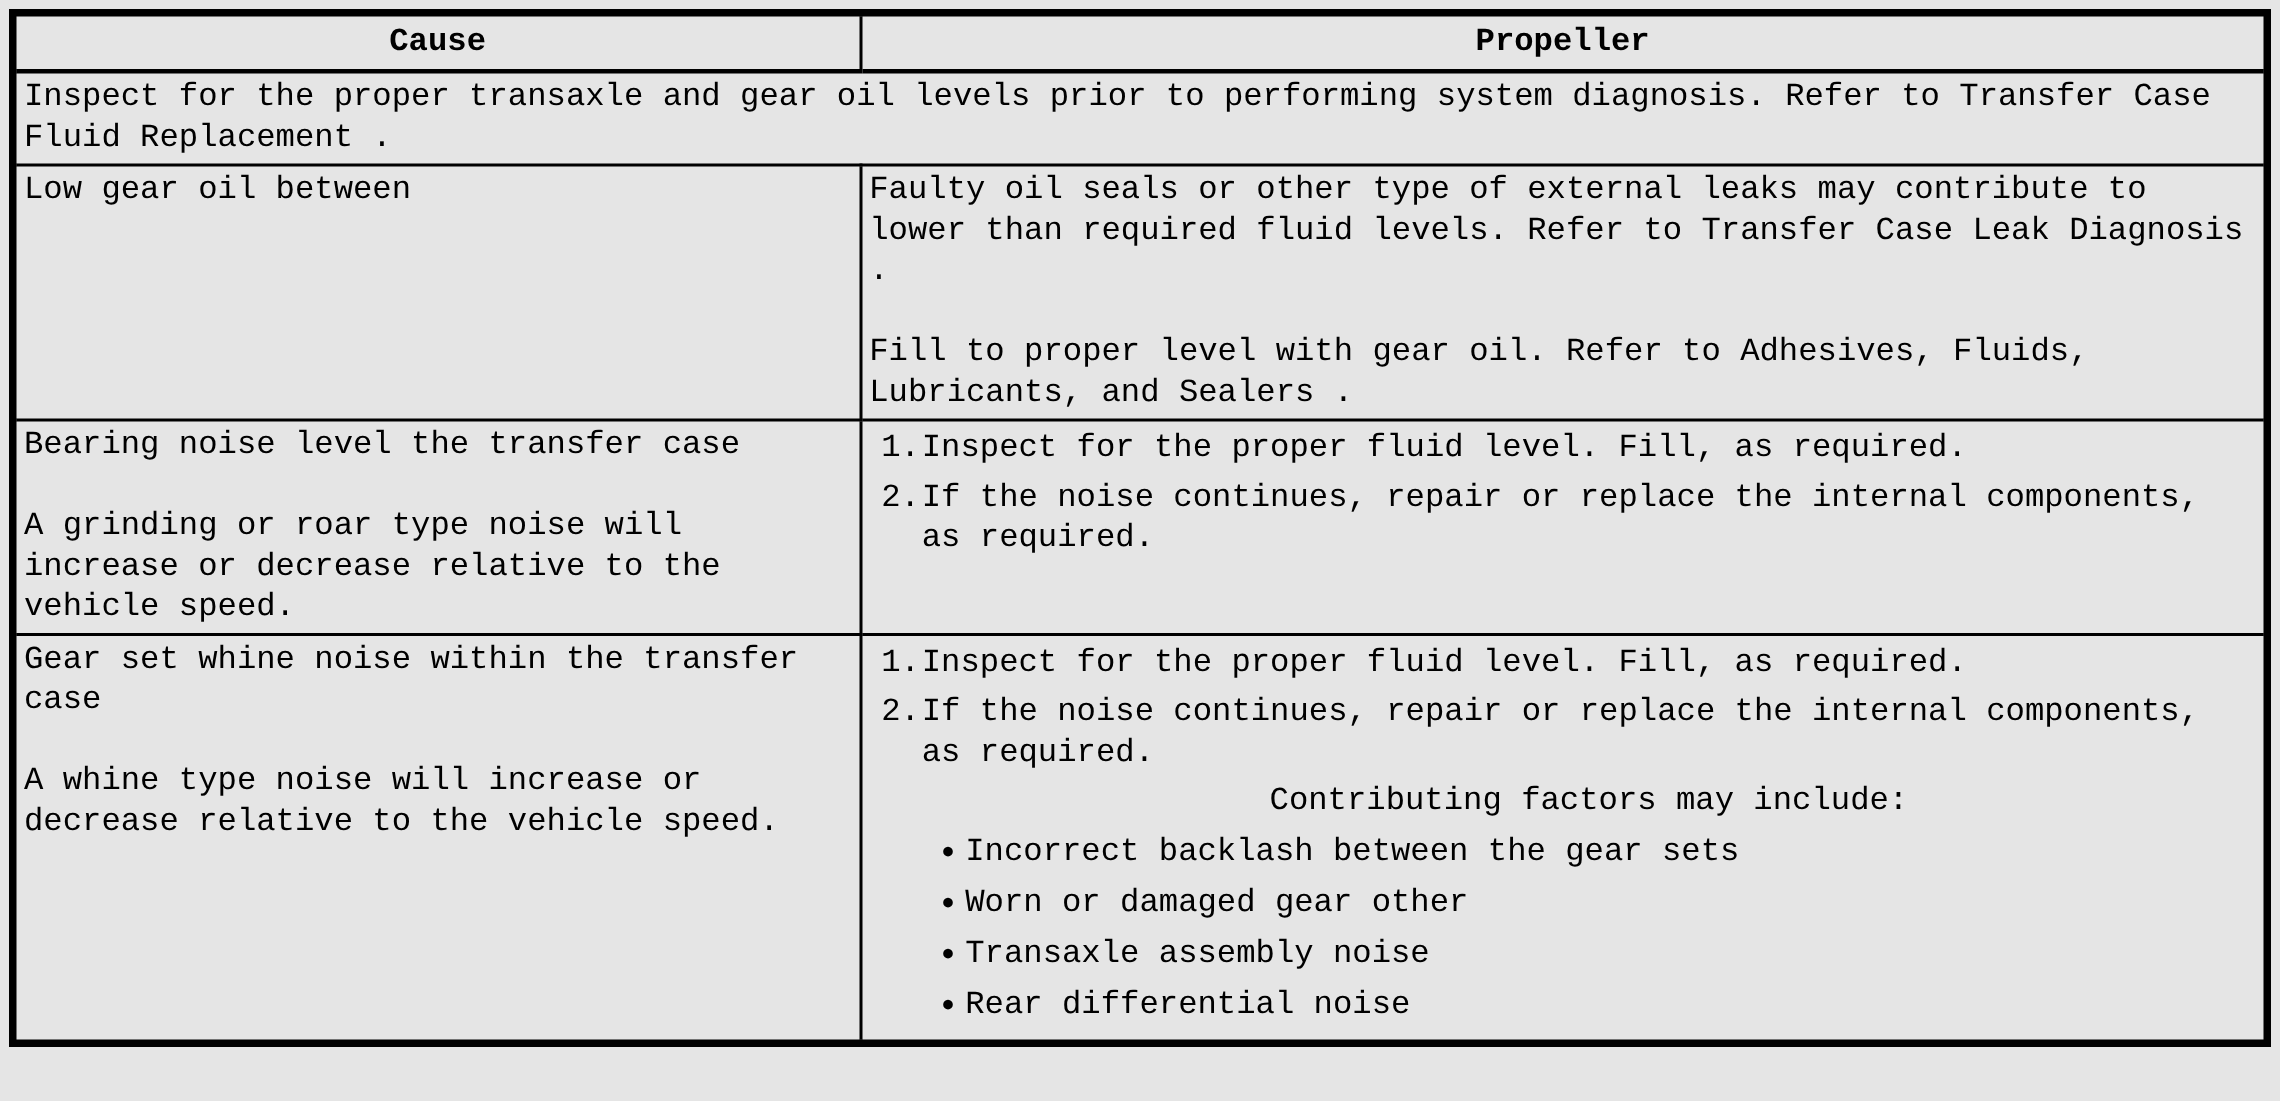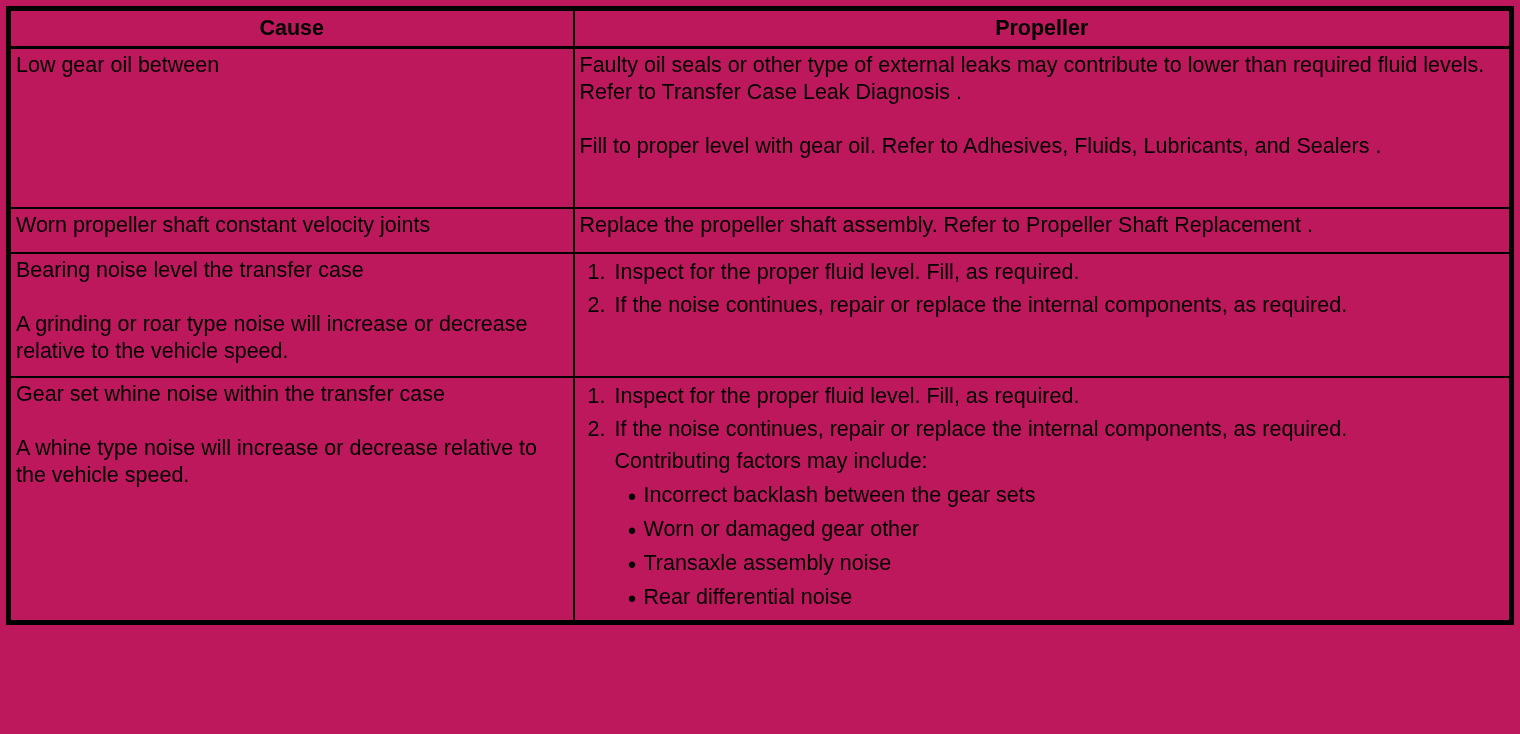--- a/index.html
+++ b/index.html
@@ -7,21 +7,22 @@
     padding: 0;
     background: #ffffff;
     color: #000000;
     font-family: "Liberation Sans", sans-serif;
   }
   .page {
     width: 1520px;
     height: 734px;
     box-sizing: border-box;
     padding: 6px;
-    background: #be185d;
+    background: #e5e5e5;
+    font-family: Liberation Mono, monospace;
   }
   table.diag {
     border-collapse: collapse;
     table-layout: fixed;
     width: 1508px;
     border: 5px solid #000000;
   }
   col.cause-col { width: 565px; }
   th, td {
     border: 2px solid #000000;
@@ -46,21 +47,21 @@
   tr.r-3 td { height: 116px; }
   tr.r-4 td { height: 230px; margin-top: 12px; }
 
   p.cell-par { margin: 0 0 27px 0; }
   p.cell-par:last-child { margin-bottom: 0; }
 
   .steps { padding-left: 8px; padding-top: 2px; }
   .step { display: flex; margin-bottom: 6px; }
   .step-num { flex: 0 0 27px; }
   .step-body { flex: 1 1 auto; }
-  .step-note { margin-top: 5px; }
+  .step-note { margin-top: 5px; text-align: center; }
   .bullets { margin-top: 2px; }
   .bullet-item { display: flex; margin-top: 7px; padding-left: 13px; }
   .bullet-glyph { flex: 0 0 16px; font-size: 15px; line-height: 27px; }
   .bullet-text { flex: 1 1 auto; }
 </style>
 </head>
 <body>
 
 <div class="page">
   <table class="diag">
@@ -68,39 +69,34 @@
       <col class="cause-col">
       <col>
     </colgroup>
     <thead>
       <tr>
         <th>Cause</th>
         <th>Propeller</th>
       </tr>
     </thead>
     <tbody>
+      <tr class="r-intro">
+        <td colspan="2">Inspect for the proper transaxle and gear oil levels prior to performing system diagnosis. Refer to Transfer Case Fluid Replacement .</td>
+      </tr>
 
       <tr class="r-0">
         <td>
           <p class="cell-par">Low gear oil between</p>
         </td>
         <td>
           <p class="cell-par">Faulty oil seals or other type of external leaks may contribute to lower than required fluid levels. Refer to Transfer Case Leak Diagnosis .</p>
           <p class="cell-par">Fill to proper level with gear oil. Refer to Adhesives, Fluids, Lubricants, and Sealers .</p>
         </td>
       </tr>
 
-      <tr class="r-1">
-        <td>
-          <p class="cell-par">Worn propeller shaft constant velocity joints</p>
-        </td>
-        <td>
-          <p class="cell-par">Replace the propeller shaft assembly. Refer to Propeller Shaft Replacement .</p>
-        </td>
-      </tr>
 
 
       <tr class="r-3">
         <td>
           <p class="cell-par">Bearing noise level the transfer case</p>
           <p class="cell-par">A grinding or roar type noise will increase or decrease relative to the vehicle speed.</p>
         </td>
         <td>
           <div class="steps">
             <div class="step">

